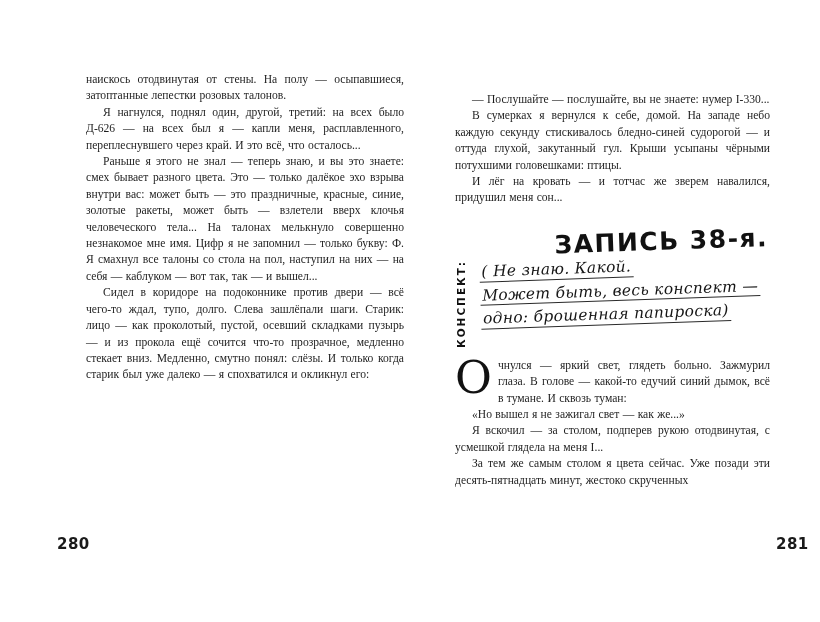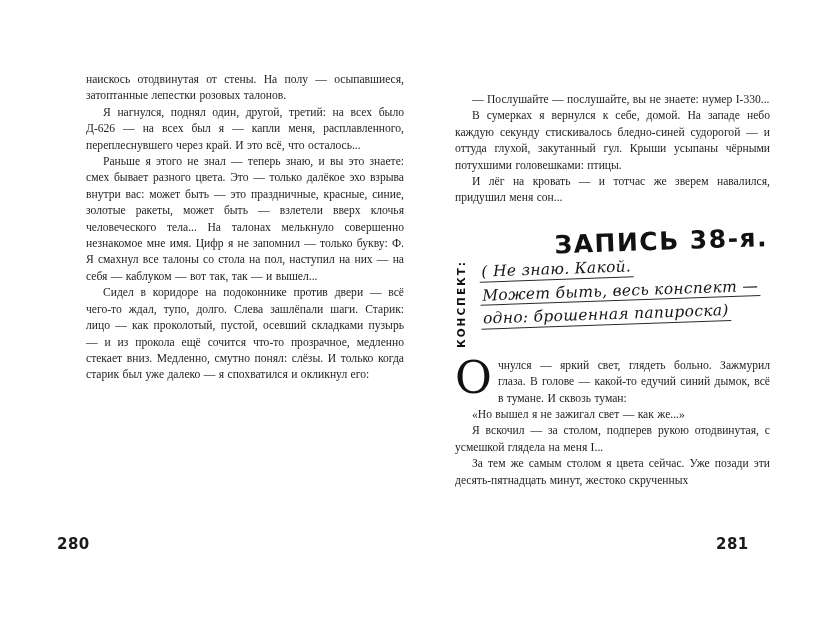--- a/index.html
+++ b/index.html
@@ -33,21 +33,21 @@
   .page-num {
     position: absolute;
     top: 535px;
     font-family: "DejaVu Sans", sans-serif;
     font-weight: bold;
     font-size: 15px;
     letter-spacing: 0.5px;
     color: #1a1a1a;
   }
   .page-num-left  { left: 57px; }
-  .page-num-right { left: 716px; }
+  .page-num-right { left: 776px; }
 
   .entry-heading {
     margin: 16px 2px 8px 0;
     font-family: "DejaVu Sans", sans-serif;
     font-weight: bold;
     font-size: 25px;
     letter-spacing: 1.5px;
     text-align: right;
     transform: rotate(-2deg);
     transform-origin: right center;

